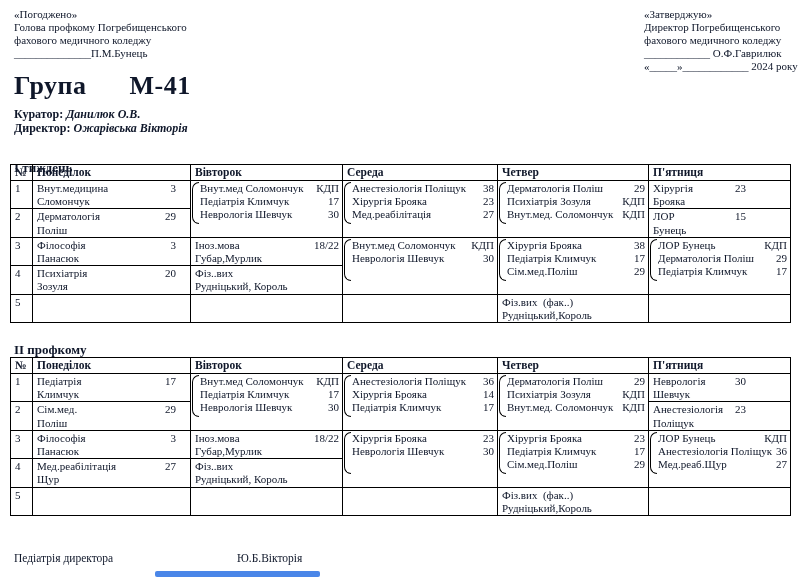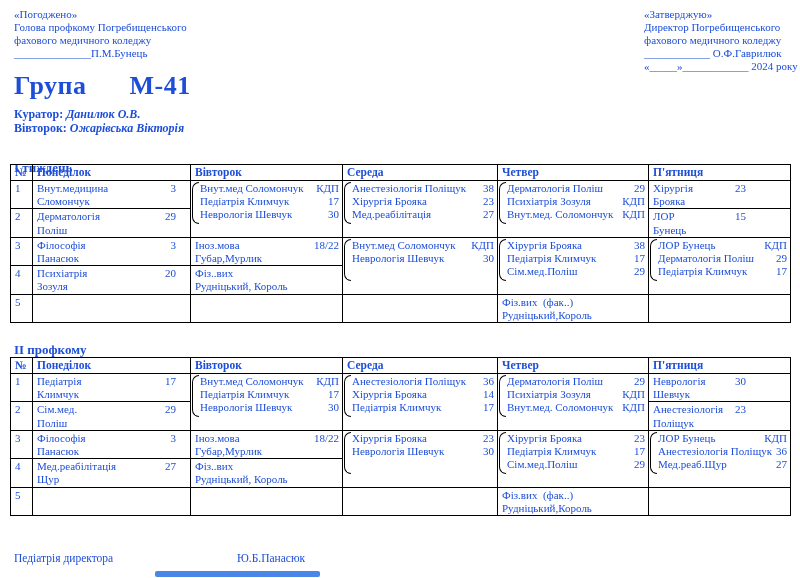--- a/index.html
+++ b/index.html
@@ -1,17 +1,17 @@
 <!DOCTYPE html>
 <html><head>
 <meta charset="utf-8">
 <style>
   html,body{margin:0;padding:0;background:#fff;}
   .page{position:relative;width:800px;height:578px;background:#ffffff;overflow:hidden;
-        font-family:"Liberation Serif","DejaVu Serif",serif;color:#1d4ed8;}
+        font-family:"Liberation Serif","DejaVu Serif",serif;color:#0f172a;}
   .approve{position:absolute;font-size:11px;line-height:13px;}
   .approve-left{left:14px;top:8px;}
   .approve-right{left:644px;top:8px;}
   .group-title{position:absolute;left:14px;top:71px;font-size:26px;font-weight:bold;letter-spacing:.5px;}
   .group-name{margin-left:43px;}
   .person{position:absolute;left:14px;font-size:12px;font-weight:bold;}
   .person .pname{font-style:italic;}
   .curator{top:107px;}
   .starosta{top:121px;}
   .week-title{position:absolute;left:14px;font-size:13px;font-weight:bold;}
@@ -60,21 +60,21 @@
   <div class="group-title">
     <span>Група</span><span class="group-name">М-41</span>
   </div>
 
   <div class="person curator">
     <span class="plabel">Куратор:</span>
     <span class="pname">Данилюк О.В.</span>
   </div>
 
   <div class="person starosta">
-    <span class="plabel">Вівторок:</span>
+    <span class="plabel">Директор:</span>
     <span class="pname">Ожарівська Вікторія</span>
   </div>
 
   <div class="week-title wk1">І тиждень</div>
   <table class="sched sched1" id="table-week1">
     <colgroup>
       <col style="width:22px">
         <col style="width:158px">
         <col style="width:152px">
       <col style="width:155px">
@@ -481,17 +481,17 @@
             <div class="cline">
               <span class="t">Рудніцький,Король</span>
             </div>
           </td>
           <td></td>
         </tr>
       </tbody>
     </table>
 
   <div class="footer-line footer-left">Педіатрія директора</div>
-  <div class="footer-line footer-right">Ю.Б.Панасюк</div>
+  <div class="footer-line footer-right">Ю.Б.Вікторія</div>
 
   <div class="scrollbar-thumb" style="background: rgb(74, 134, 232);"></div>
 
 </div>
 
 </body></html>

